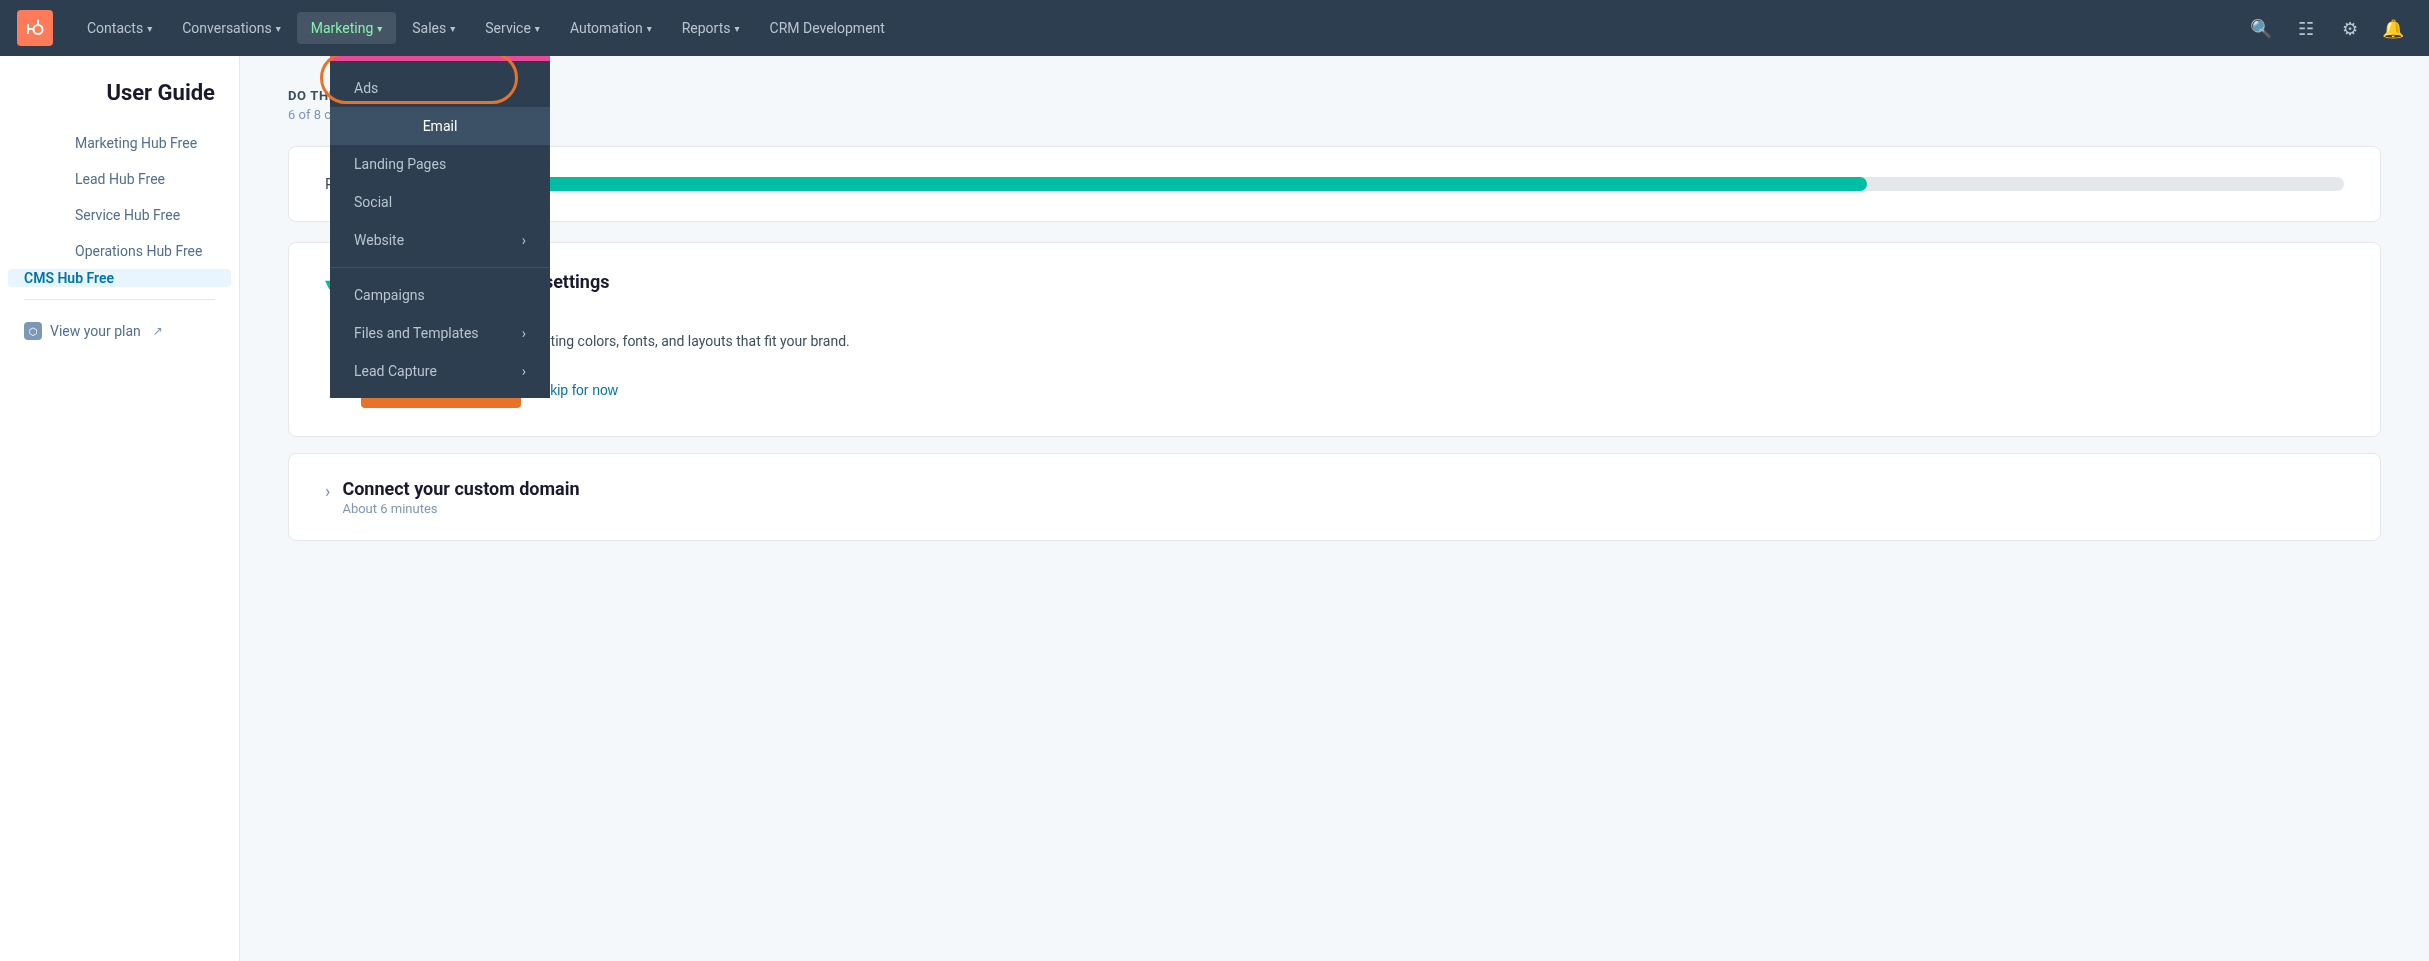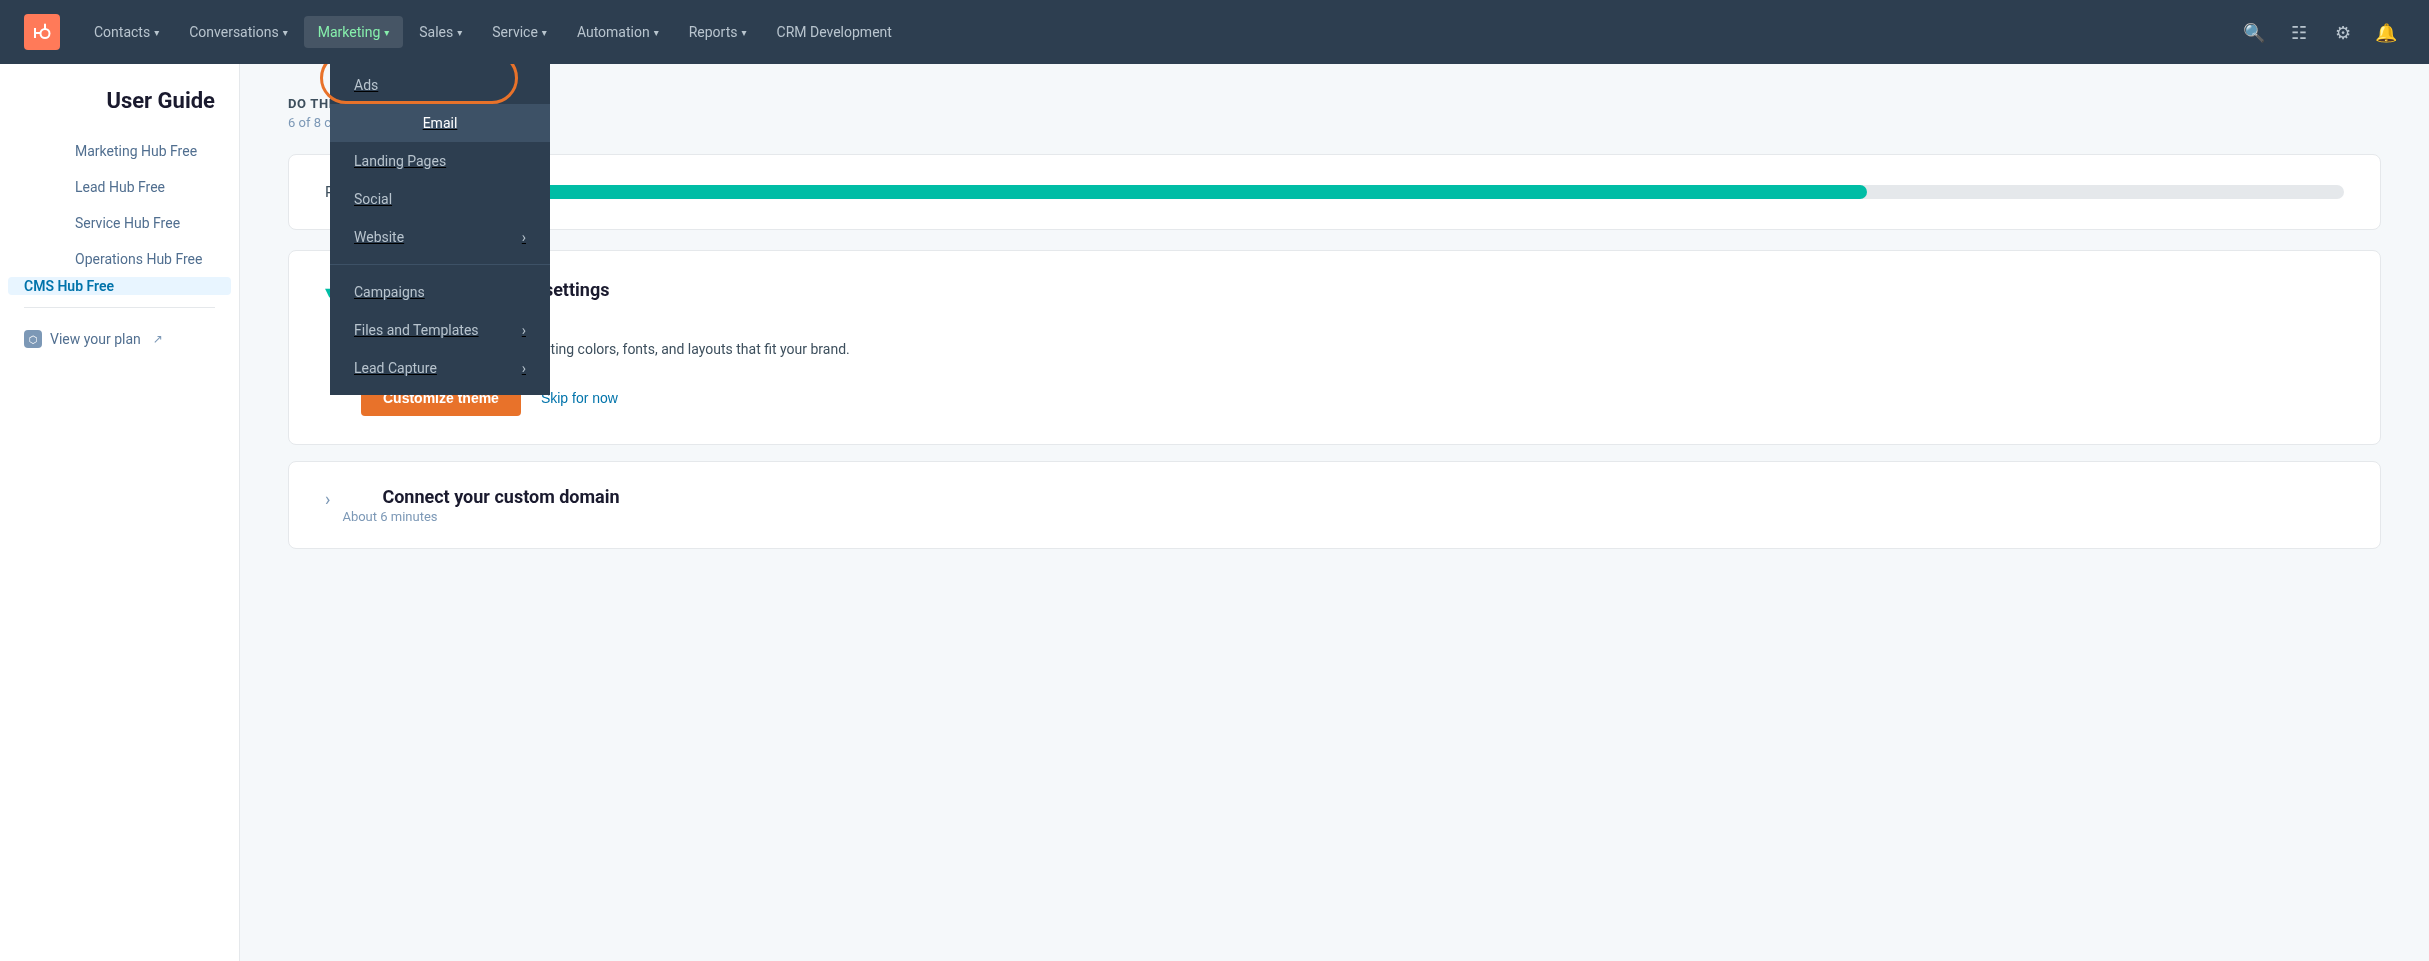--- a/index.html
+++ b/index.html
@@ -1,24 +1,24 @@
 <!DOCTYPE html>
 <html><head>
   <meta charset="utf-8">
   <style>
     * { box-sizing: border-box; margin: 0; padding: 0; }
     body { font-family: -apple-system, BlinkMacSystemFont, 'Segoe UI', Roboto, sans-serif; background: #f5f8fa; }
 
     
     .top-nav {
       background: #2d3e50;
-      height: 64px;
-      display: flex;
-      align-items: center;
-      padding: 0 24px;
+      height: 56px;
+      display: flex;
+      align-items: center;
+      padding: 0 17px;
       position: relative;
       z-index: 100;
     }
     .nav-logo {
       width: 36px;
       height: 36px;
       margin-right: 20px;
       flex-shrink: 0;
     }
     .nav-items {
@@ -131,24 +131,23 @@
       pointer-events: none;
     }
 
     
     .dropdown-menu {
       position: absolute;
       top: 0;
       left: 330px;
       width: 220px;
       background: #2d3e50;
-      border-top: 2px solid #ec4899;
+      border-top: 5px solid #ec4899;
       pointer-events: all;
       padding: 8px 0;
-      text-decoration: underline;
     }
     .dropdown-item {
       padding: 11px 24px;
       color: #b8c4ce;
       font-size: 14px;
       cursor: pointer;
       display: flex;
       align-items: center;
       justify-content: space-between;
     }
@@ -310,21 +309,20 @@
     }
     .task-chevron-collapsed {
       color: #7c98b6;
       font-size: 18px;
       margin-top: 2px;
     }
     .task-title-collapsed {
       font-size: 18px;
       font-weight: 700;
       color: #1a1a2e;
-      margin-left: 40px;
     }
     .task-time-collapsed {
       font-size: 13px;
       color: #7c98b6;
       margin-top: 2px;
     }
   </style>
 </head>
 <body>
 

